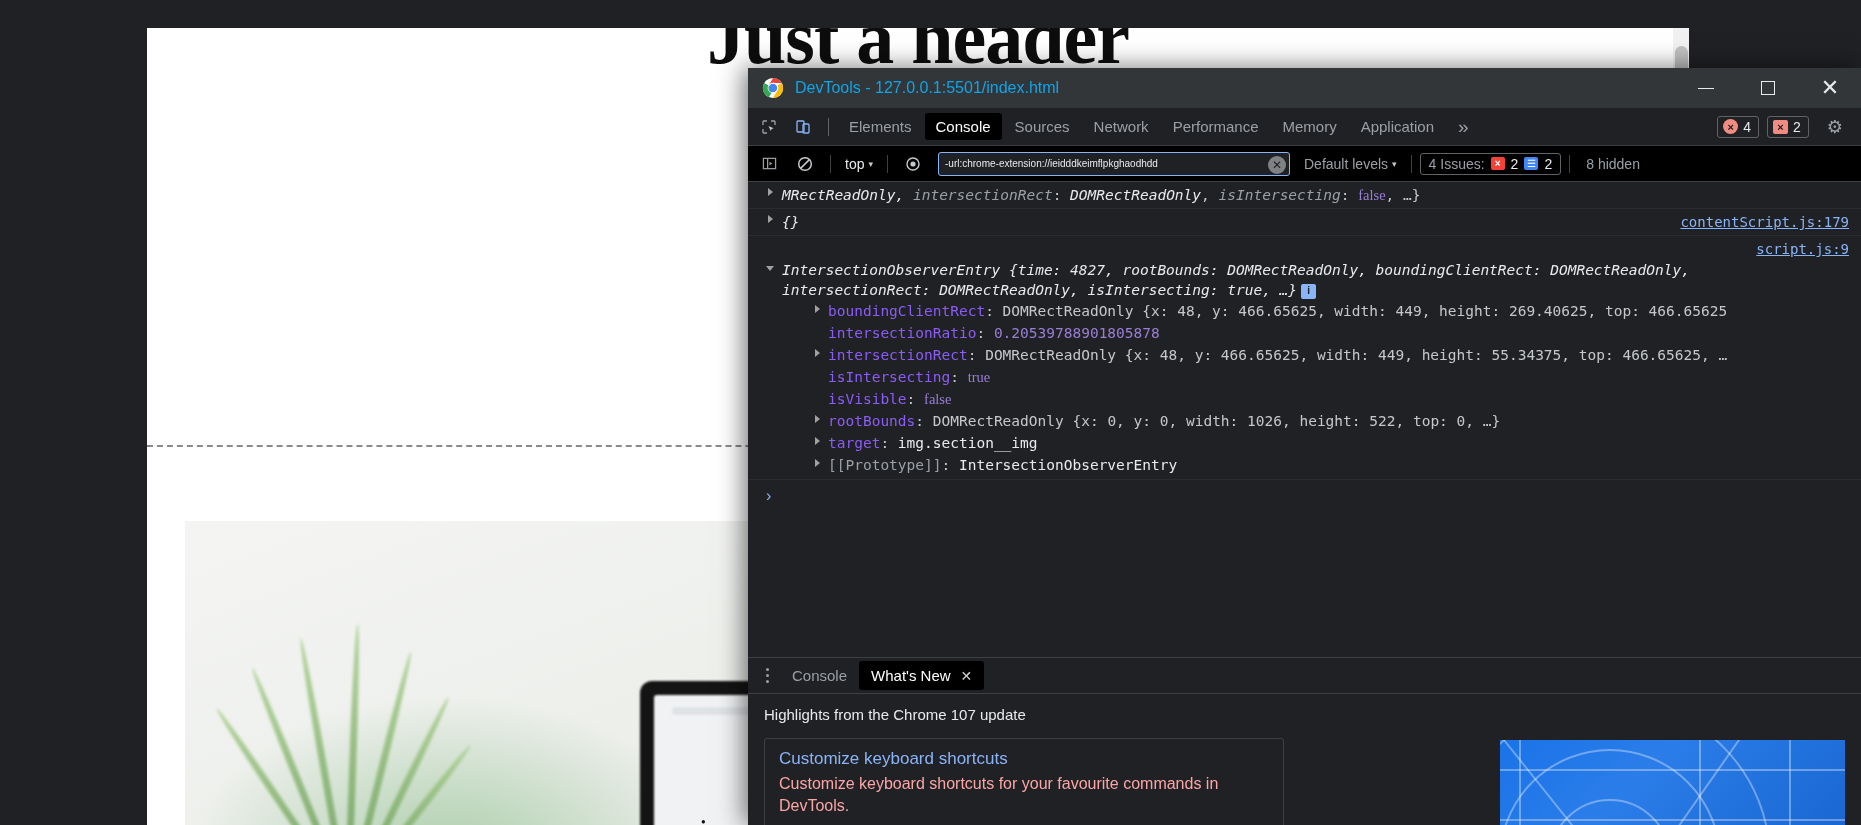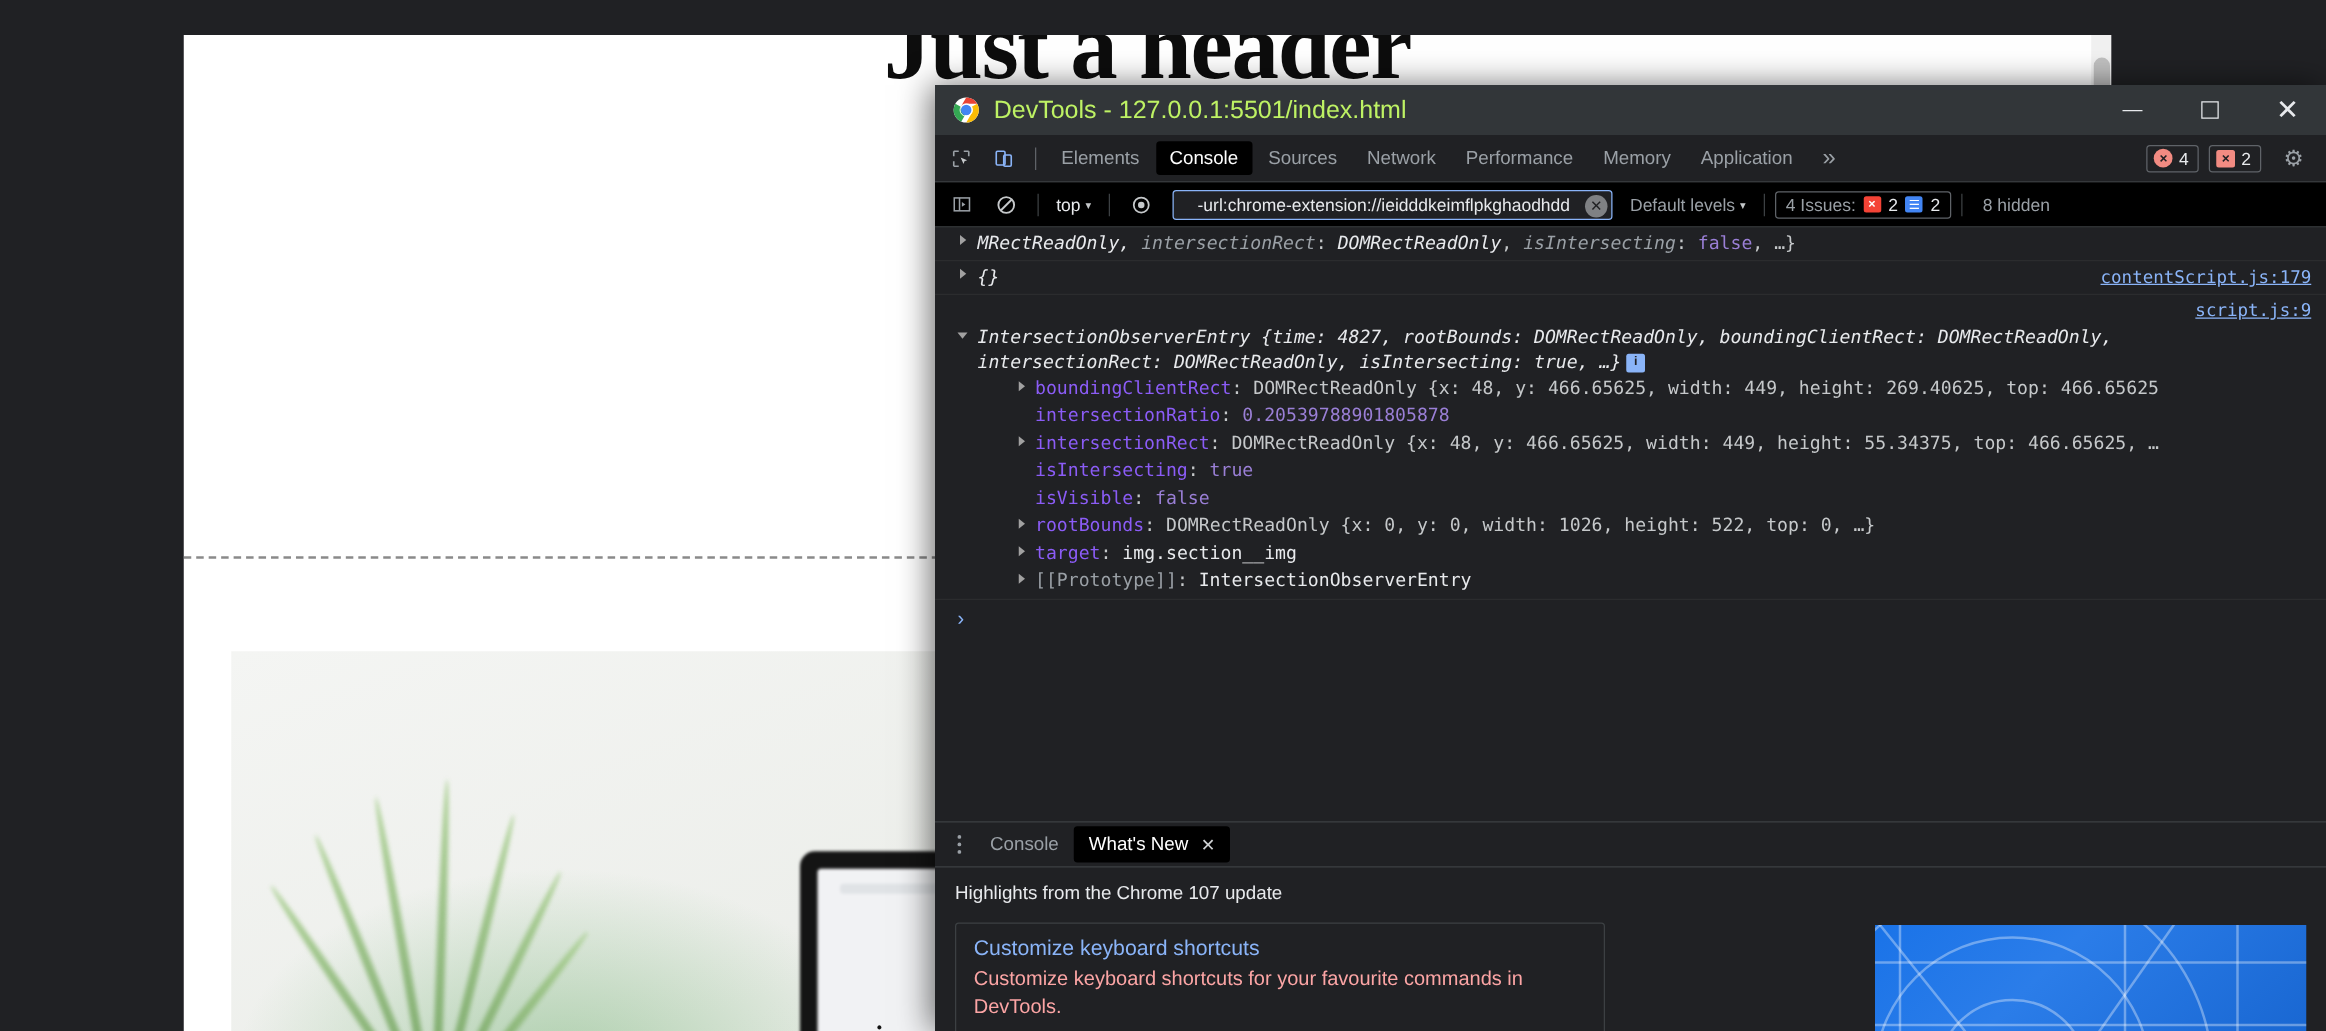--- a/index.html
+++ b/index.html
@@ -105,21 +105,21 @@
     color: #e8eaed;
     font-family: "Liberation Sans", sans-serif;
     overflow: hidden;
     box-shadow: -4px 0 24px rgba(0,0,0,.55);
   }
   .titlebar {
     height: 40px; background: #323639; display: flex; align-items: center;
     position: relative;
   }
   .chrome-logo { width: 22px; height: 22px; margin-left: 14px; flex: 0 0 auto; }
-  .title-text { margin-left: 11px; font-size: 20px; color: #bef264; white-space: nowrap; }
+  .title-text { margin-left: 11px; font-size: 16px; color: #0ea5e9; white-space: nowrap; }
   .win-controls { position: absolute; right: 0; top: 0; height: 40px; display: flex; }
   .win-btn { width: 62px; height: 40px; display: flex; align-items: center; justify-content: center; }
   .win-min { width: 16px; height: 1px; background: #e8eaed; display:block; }
   .win-max { width: 14px; height: 14px; border: 1.5px solid #e8eaed; display:block; }
   .win-close { font-size: 22px; color:#e8eaed; line-height: 1; }
 
   .tabbar {
     height: 38px; background: #202124; display: flex; align-items: center;
     border-bottom: 1px solid #3c4043; padding-left: 4px;
   }
@@ -148,21 +148,21 @@
   }
   .ctx-select { display:flex; align-items:center; gap:4px; font-size:14px; color:#e8eaed; padding: 0 6px; }
   .caret { font-size: 9px; color:#c5c8ca; }
   .filter-input-wrap {
     position: relative; width: 352px; height: 24px; margin: 0 6px;
     background: #202124; border: 1px solid #8ab4f8; border-radius: 3px;
     display:flex; align-items:center; overflow:hidden;
   }
   .filter-input-wrap input {
     width: 100%; height: 100%; background: transparent; border: none; outline: none;
-    color: #e8eaed; font-size: 14px; font-family: "Liberation Sans", sans-serif; padding: 0 24px 0 6px; margin-left: 13px;
+    color: #e8eaed; font-size: 10px; font-family: "Liberation Sans", sans-serif; padding: 0 24px 0 6px;
   }
   .filter-clear {
     position:absolute; right: 3px; top: 3px; width: 18px; height: 18px; border-radius: 50%;
     background: #7f8184; color: #202124; font-size: 12px; display:flex; align-items:center; justify-content:center;
   }
   .levels { font-size: 14px; color: #9aa0a6; display:flex; align-items:center; gap:4px; padding: 0 6px;}
   .vsep { width:1px; height:18px; background:#3c4043; margin: 0 6px; }
   .issues-box {
     display:flex; align-items:center; gap:6px; border:1px solid #5f6368; border-radius:3px;
     padding: 2px 8px; font-size:14px; color:#9aa0a6;
@@ -186,21 +186,21 @@
   .arrow { position:absolute; left: 20px; top: 6px; width:0;height:0;
            border-left: 5px solid #a1a1a1; border-top:4px solid transparent; border-bottom:4px solid transparent;}
   .arrow.down { left: 18px; top: 8px; border-left: 4.5px solid transparent; border-right:4.5px solid transparent;
                 border-top:5px solid #a1a1a1; border-bottom:none;}
   .src-link { position:absolute; right: 12px; top: 3px; color:#8ab4f8; text-decoration: underline; font-size: 14px;
               font-family: "DejaVu Sans Mono", monospace; }
   .cls { color: #e8eaed; font-style: italic; }
   .key { color: #9aa0a6; font-style: italic; }
   .prop { color: #8b5cf6; }
   .num { color: #9a7fd6; }
-  .bool { color: #9a7fd6; }
+  .bool { color: #9a7fd6; font-family: Liberation Serif, serif; }
   .plain { color: #c5c8ca; }
   .dim { color: #9aa0a6; }
   .typ { color: #e8eaed; }
   .info-badge { display:inline-flex; width:15px;height:15px;border-radius:2px;background:#8ab4f8;color:#202124;
                 font-size:10px; align-items:center;justify-content:center; vertical-align:middle; margin-left:4px;
                 font-family:"Liberation Sans",sans-serif; font-weight:bold;}
   .sub { padding: 1px 10px 1px 46px; line-height: 20px; position:relative;}
   .sub .arrow { left: 33px; top: 5px; }
   .prompt-row { padding: 6px 10px 6px 18px; }
   .prompt-chev { color:#8ab4f8; font-size:16px; font-family:"Liberation Sans",sans-serif;}

